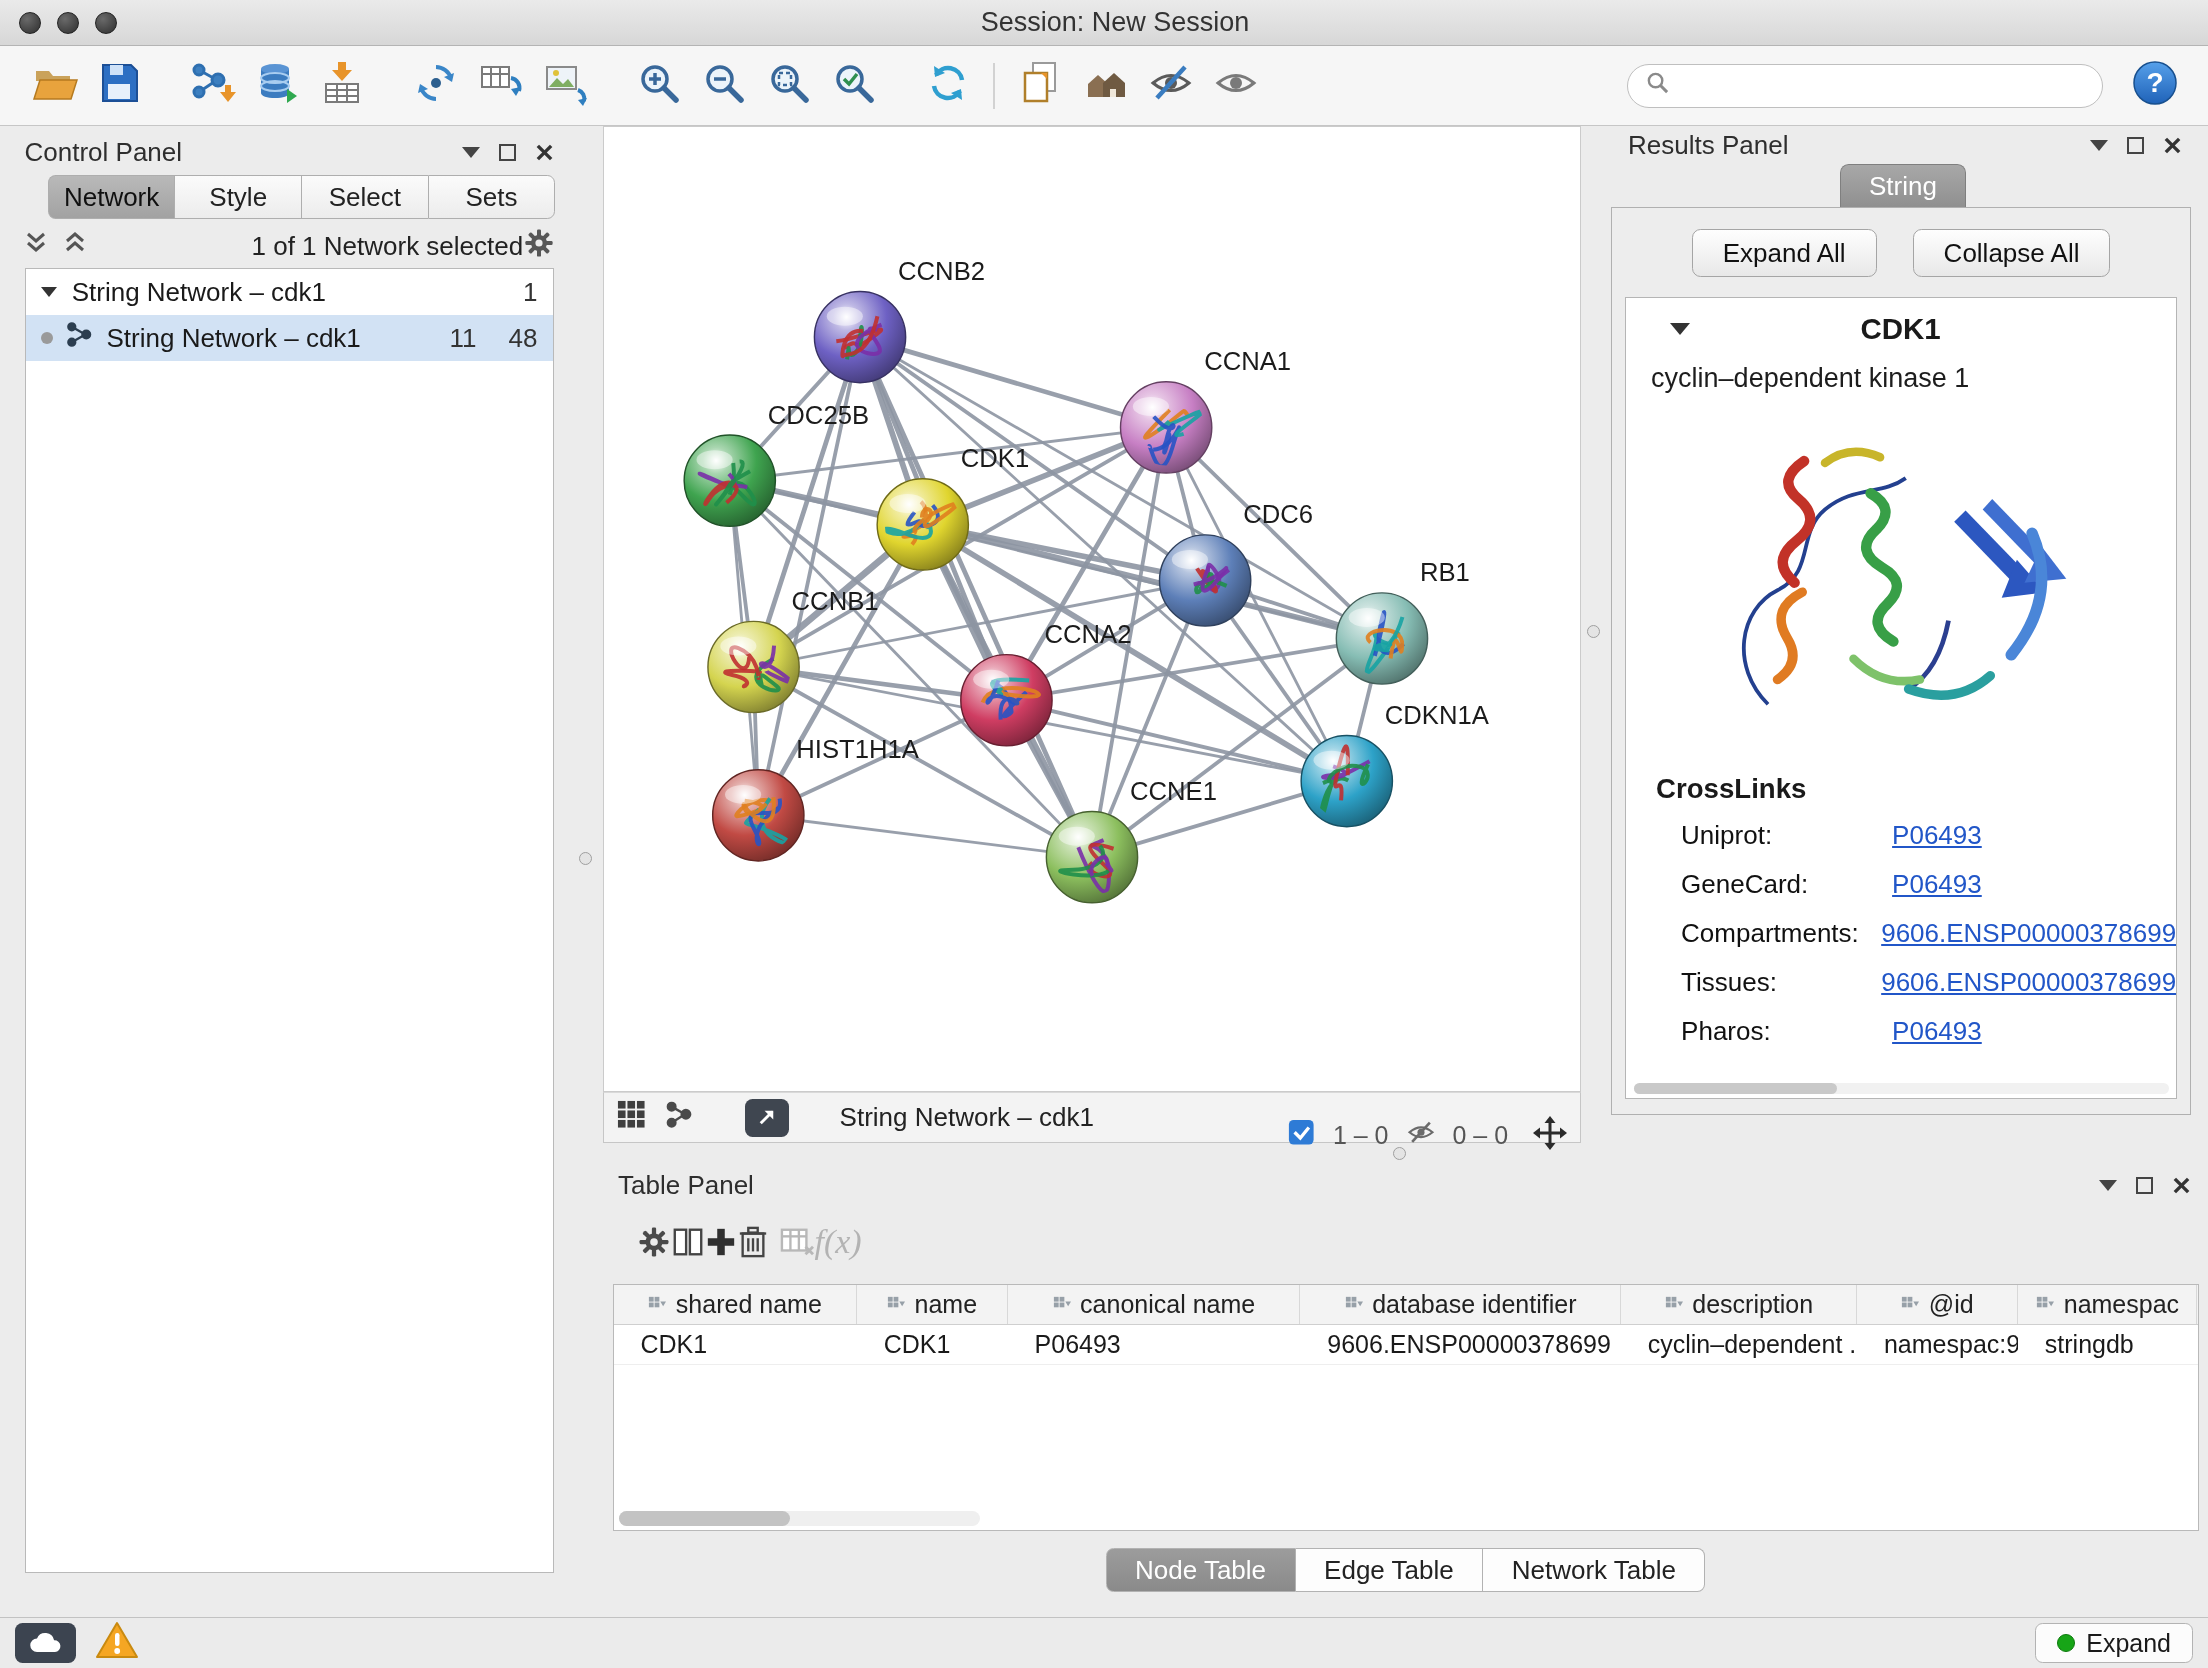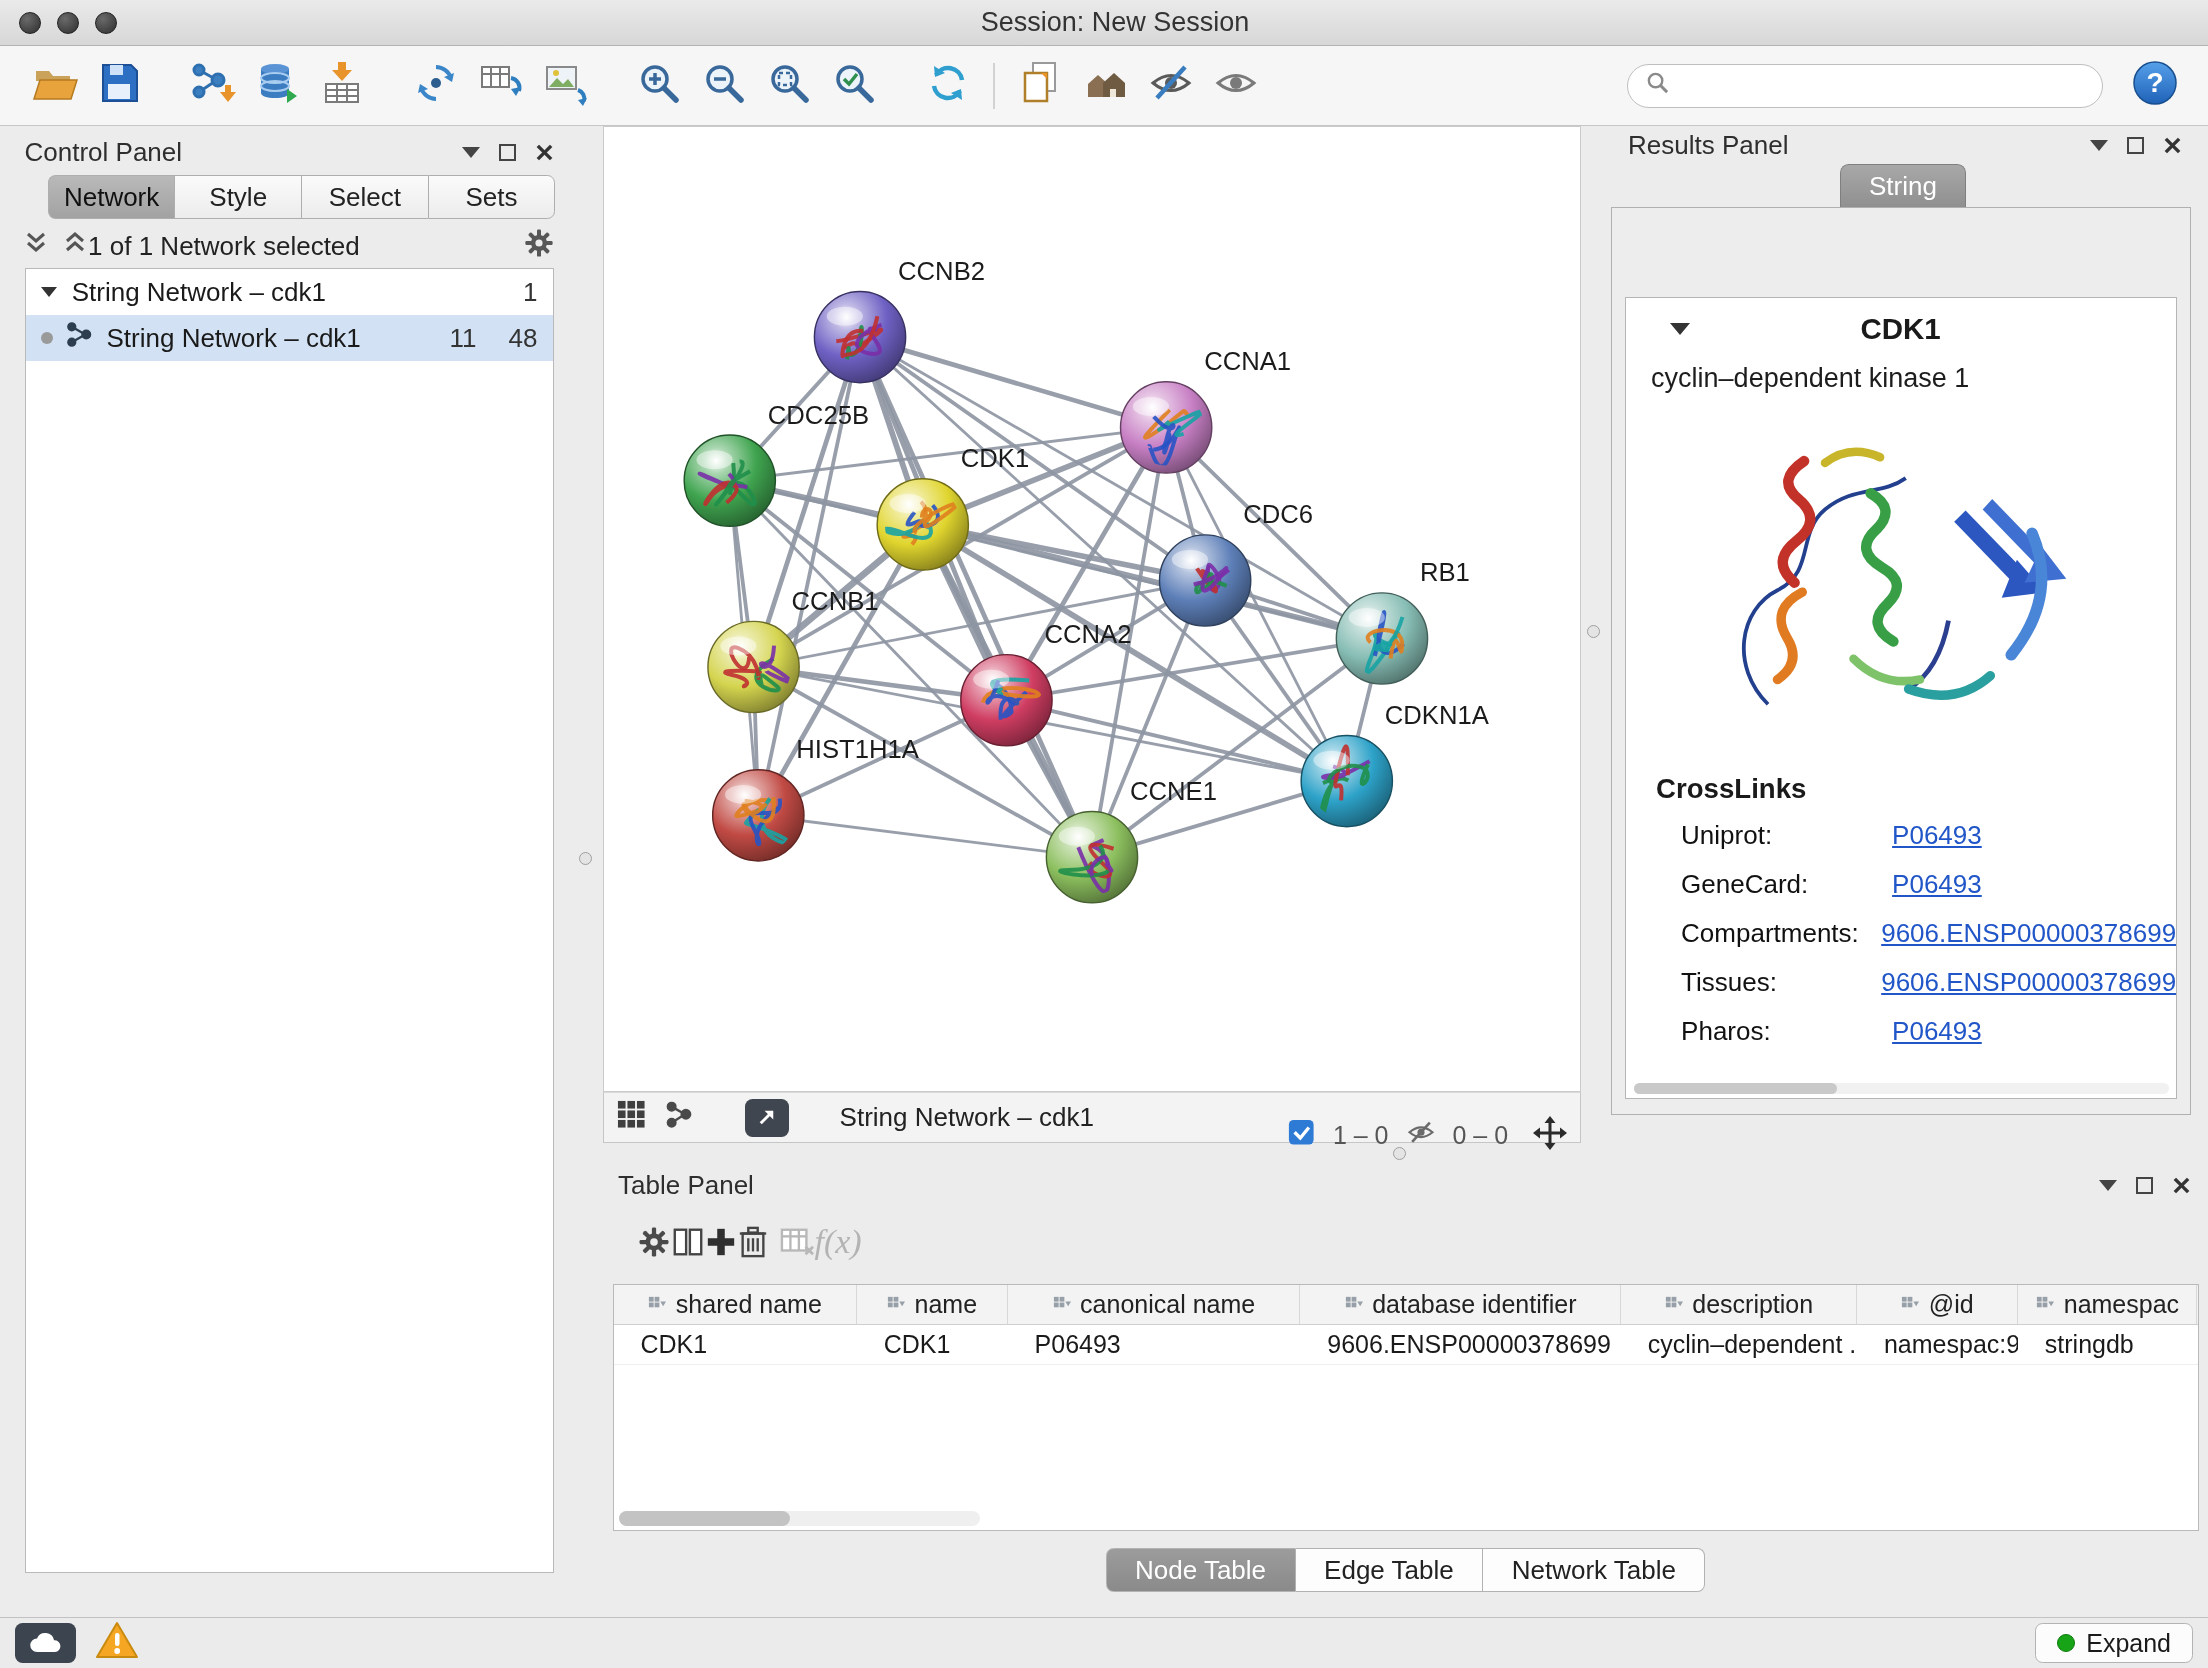--- a/index.html
+++ b/index.html
@@ -41,21 +41,21 @@
   .control-panel { position:absolute; left:9.5px; top:133px; width:559px; height:1474px; }
   .cp-header { height:38px; display:flex; align-items:center; padding:0 15px; justify-content:space-between; }
   .cp-tabs { position:absolute; left:13.3px; right:13.3px; top:42px; height:32px; display:flex;padding-left:25px; }
   .cp-tab { flex:1; height:44px; line-height:42px; text-align:center; font-size:26px;
     background:linear-gradient(#fbfbfb,#ececec); border:1px solid #aeaeae; border-right:none; color:#222; }
   .cp-tab:first-child { border-radius:7.6px 0 0 7.6px; }
   .cp-tab:last-child { border-right:1px solid #aeaeae; border-radius:0 7.6px 7.6px 0; }
   .cp-tab.sel { background:linear-gradient(#b9b9b9,#a2a2a2); color:#101010; }
   .cp-summary { position:absolute; left:13.3px; right:13.3px; top:93px; height:40px; display:flex; align-items:center; }
   .cp-summary .chev { display:flex; gap:13.3px; }
-  .cp-summary .txt { flex:1; text-align:left; font-size:26px; color:#222; }
+  .cp-summary .txt { flex:1; text-align:right; font-size:26px; color:#222; }
   .cp-list { position:absolute; left:15px; right:15px; top:135px; bottom:34px; background:#fff; border:1px solid #b9b9b9; overflow:hidden; }
   .tree-row { height:46px; display:flex; align-items:center; padding:0 15px; gap:13.3px; font-size:26px; }
   .tree-row .count { margin-left:auto; color:#333; }
   .tree-row.sel { background:#d2e2f4; }
   .tree-row .tri { width:0; height:0; border-left:8.6px solid transparent; border-right:8.6px solid transparent; border-top:10.5px solid #333; margin-right:1.9px; }
   .tree-row .dot { width:12.4px; height:12.4px; border-radius:50%; background:#9a9a9a; }
   .tree-row .counts { margin-left:auto; display:flex; gap:32px; color:#333; }
 
   
   .net-canvas { position:absolute; left:603px; top:126px; width:978px; height:966px;
@@ -705,20 +705,24 @@
       <span class="x-ico">
           <svg viewBox="0 0 20 20">
             <line x1="3" y1="3" x2="17" y2="17" stroke="#333" stroke-width="3.6"></line>
             <line x1="17" y1="3" x2="3" y2="17" stroke="#333" stroke-width="3.6"></line>
           </svg>
         </span>
     </span>
   </div>
   <div class="string-tab">String</div>
   <div class="rp-box">
+    <div class="rp-buttons">
+      <div class="rp-btn">Expand All</div>
+      <div class="rp-btn">Collapse All</div>
+    </div>
     <div class="rp-inner">
       <div class="gene-head">
         <span class="tri"></span>
         <span class="gname">CDK1</span>
       </div>
       <div class="gene-desc">cyclin–dependent kinase 1</div>
 
       <svg class="protein-img" viewBox="0 0 400 330">
         <path d="M60 300 C 20 260, 30 200, 70 180 C 110 160, 90 120, 120 95 C 150 70, 180 80, 205 62" stroke="#23408f" stroke-width="4" fill="none"></path>
         <path d="M250 212 q-10 52 -42 72" stroke="#2b3f90" stroke-width="5" fill="none"></path>

